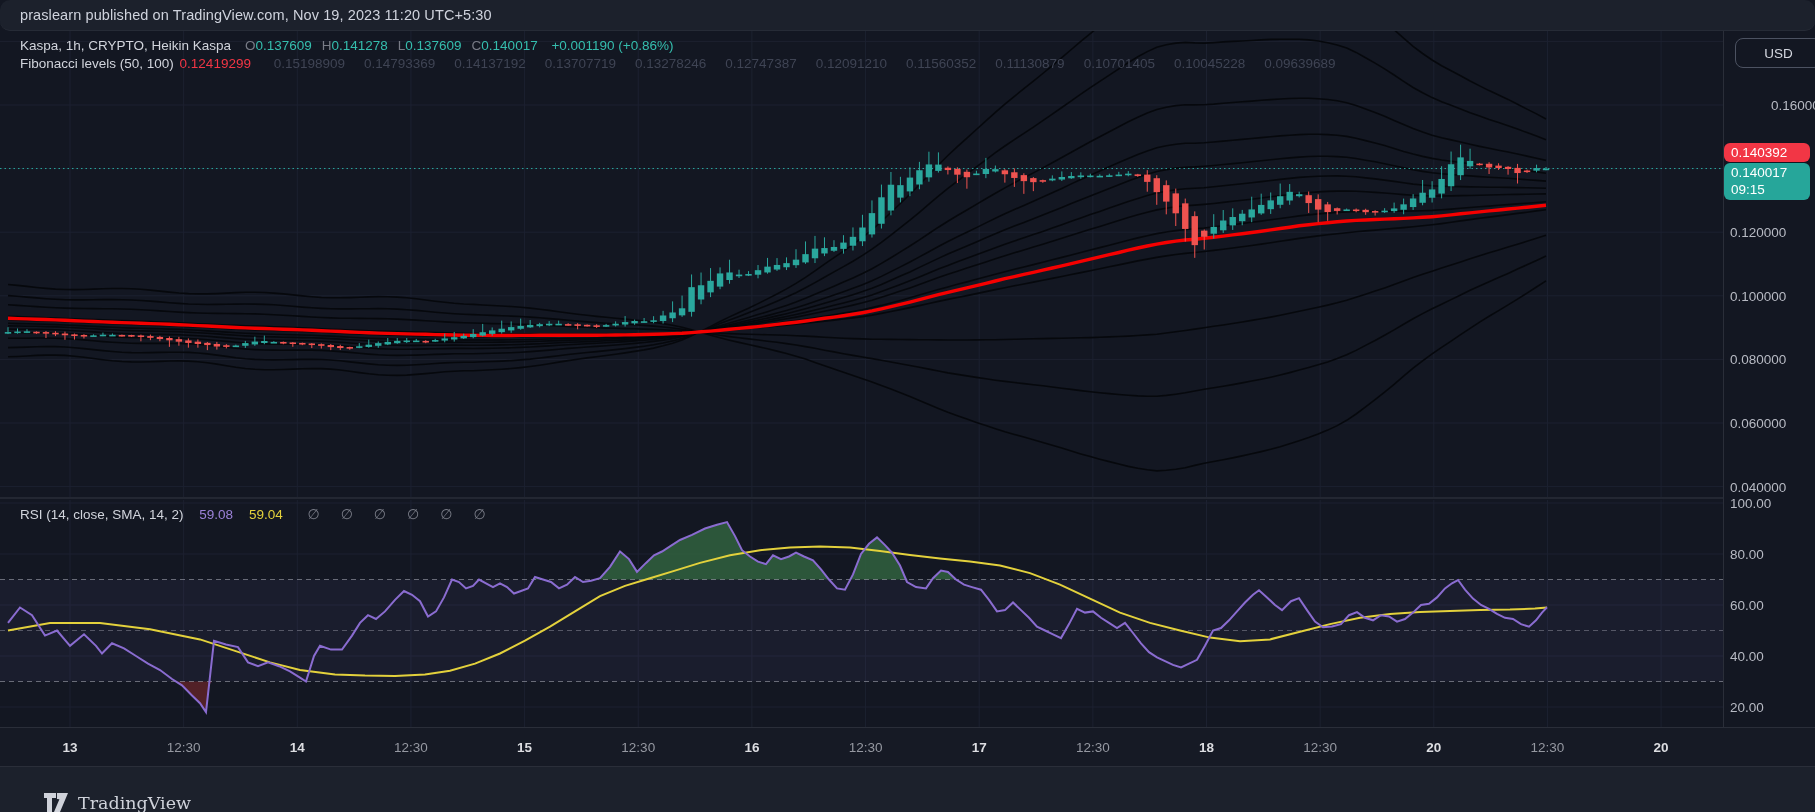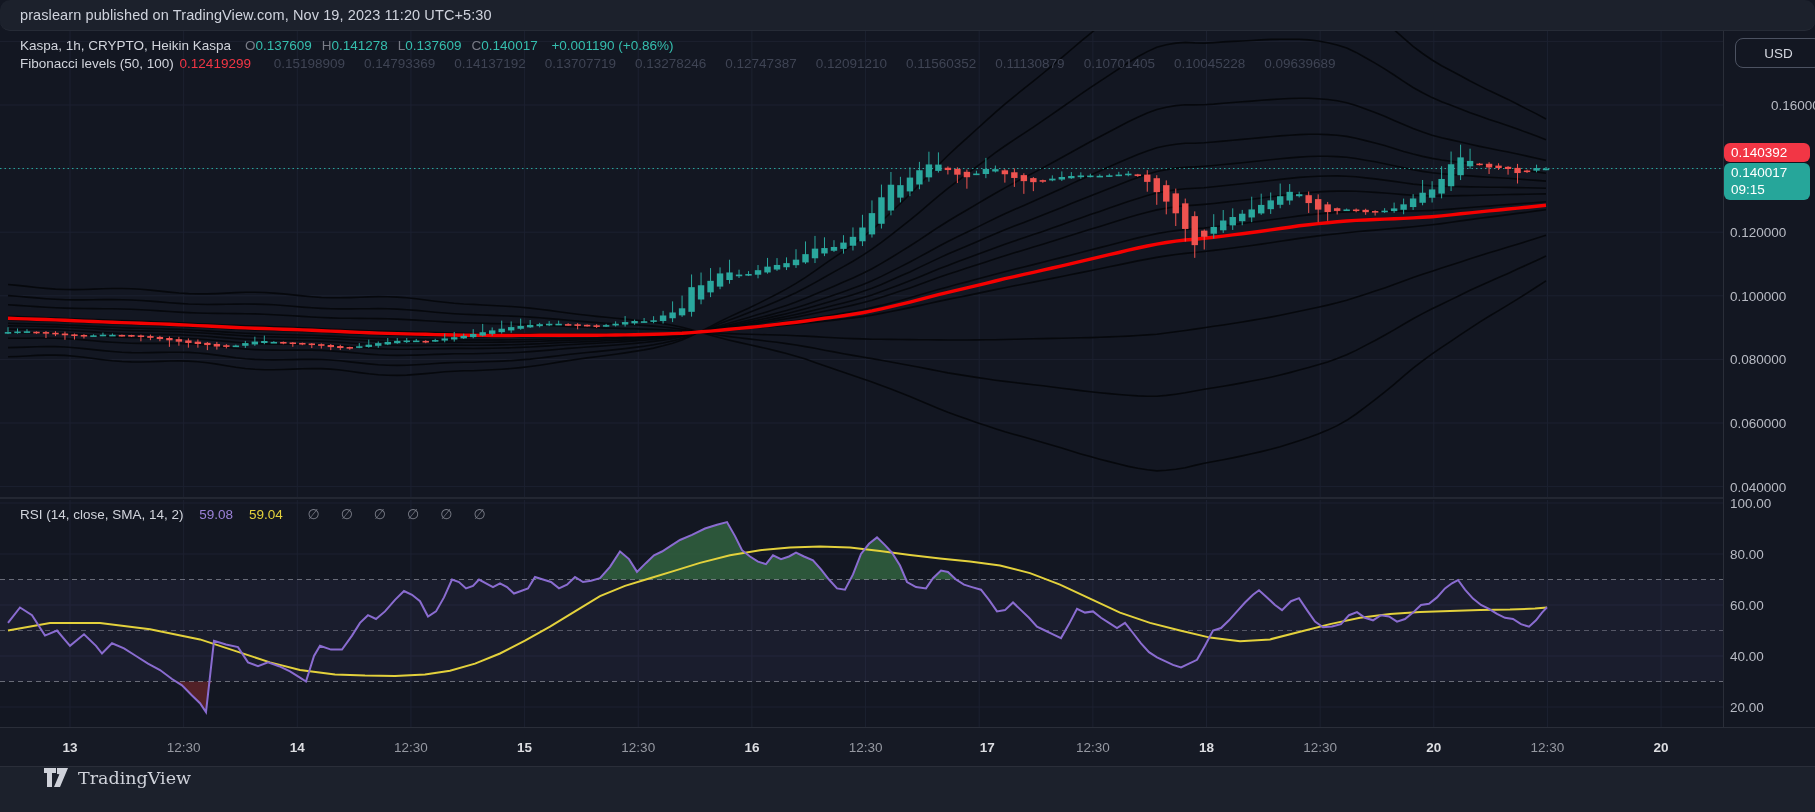--- a/index.html
+++ b/index.html
@@ -28,21 +28,21 @@
   .ptick{position:absolute;left:1730px;color:#b7bac3;font-size:13.5px;transform:translateY(-50%);z-index:4;}
   .badge{position:absolute;left:1724px;width:86px;color:#fff;font-size:13.5px;border-radius:6px;
          padding:1px 0 1px 7px;z-index:6;box-sizing:border-box;line-height:17px;}
   #badge-high{top:143px;height:19px;background:#f23645;}
   #badge-last{top:163px;height:37px;background:#26a69a;}
   .timestrip{position:absolute;left:0;top:727px;width:100%;height:39px;background:#161a25;
              border-top:1px solid #2a2e39;z-index:3;}
   .ttick{position:absolute;top:740px;transform:translateX(-50%);font-size:13.5px;color:#9598a1;z-index:4;}
   .ttick.major{color:#dcdde1;font-weight:700;}
   .footer{position:absolute;left:0;top:766px;width:100%;height:46px;background:#1c212c;
-          border-top:1px solid #2a2e39;display:flex;align-items:flex-start;z-index:3;}
+          border-top:1px solid #2a2e39;display:flex;align-items:flex-end;z-index:3;}
   .logo{display:flex;align-items:center;margin-left:44px;cursor:pointer;}
   .logo-text{color:#cfd2da;font-size:17.5px;font-family:"DejaVu Serif",serif;margin-left:9px;}
 </style>
 </head>
 <body>
 
 <div id="app">
   <div class="topbar">
     <span>praslearn published on TradingView.com, Nov 19, 2023 11:20 UTC+5:30</span>
   </div>
@@ -497,21 +497,21 @@
   <div class="timestrip"></div>
   <div id="time-ticks">
       <div class="ttick major" style="left: 70px;">13</div>
       <div class="ttick" style="left: 183.65px;">12:30</div>
       <div class="ttick major" style="left: 297.3px;">14</div>
       <div class="ttick" style="left: 410.95px;">12:30</div>
       <div class="ttick major" style="left: 524.6px;">15</div>
       <div class="ttick" style="left: 638.25px;">12:30</div>
       <div class="ttick major" style="left: 751.9px;">16</div>
       <div class="ttick" style="left: 865.55px;">12:30</div>
-      <div class="ttick major" style="left: 979.2px; margin-left: 8px;">17</div>
+      <div class="ttick major" style="left: 979.2px;">17</div>
       <div class="ttick" style="left: 1092.85px;">12:30</div>
       <div class="ttick major" style="left: 1206.5px;">18</div>
       <div class="ttick" style="left: 1320.15px;">12:30</div>
       <div class="ttick major" style="left: 1433.8px;">20</div>
       <div class="ttick" style="left: 1547.45px;">12:30</div>
       <div class="ttick major" style="left: 1661.1px;">20</div>
     </div>
 
   <div class="footer">
     <div class="logo">

